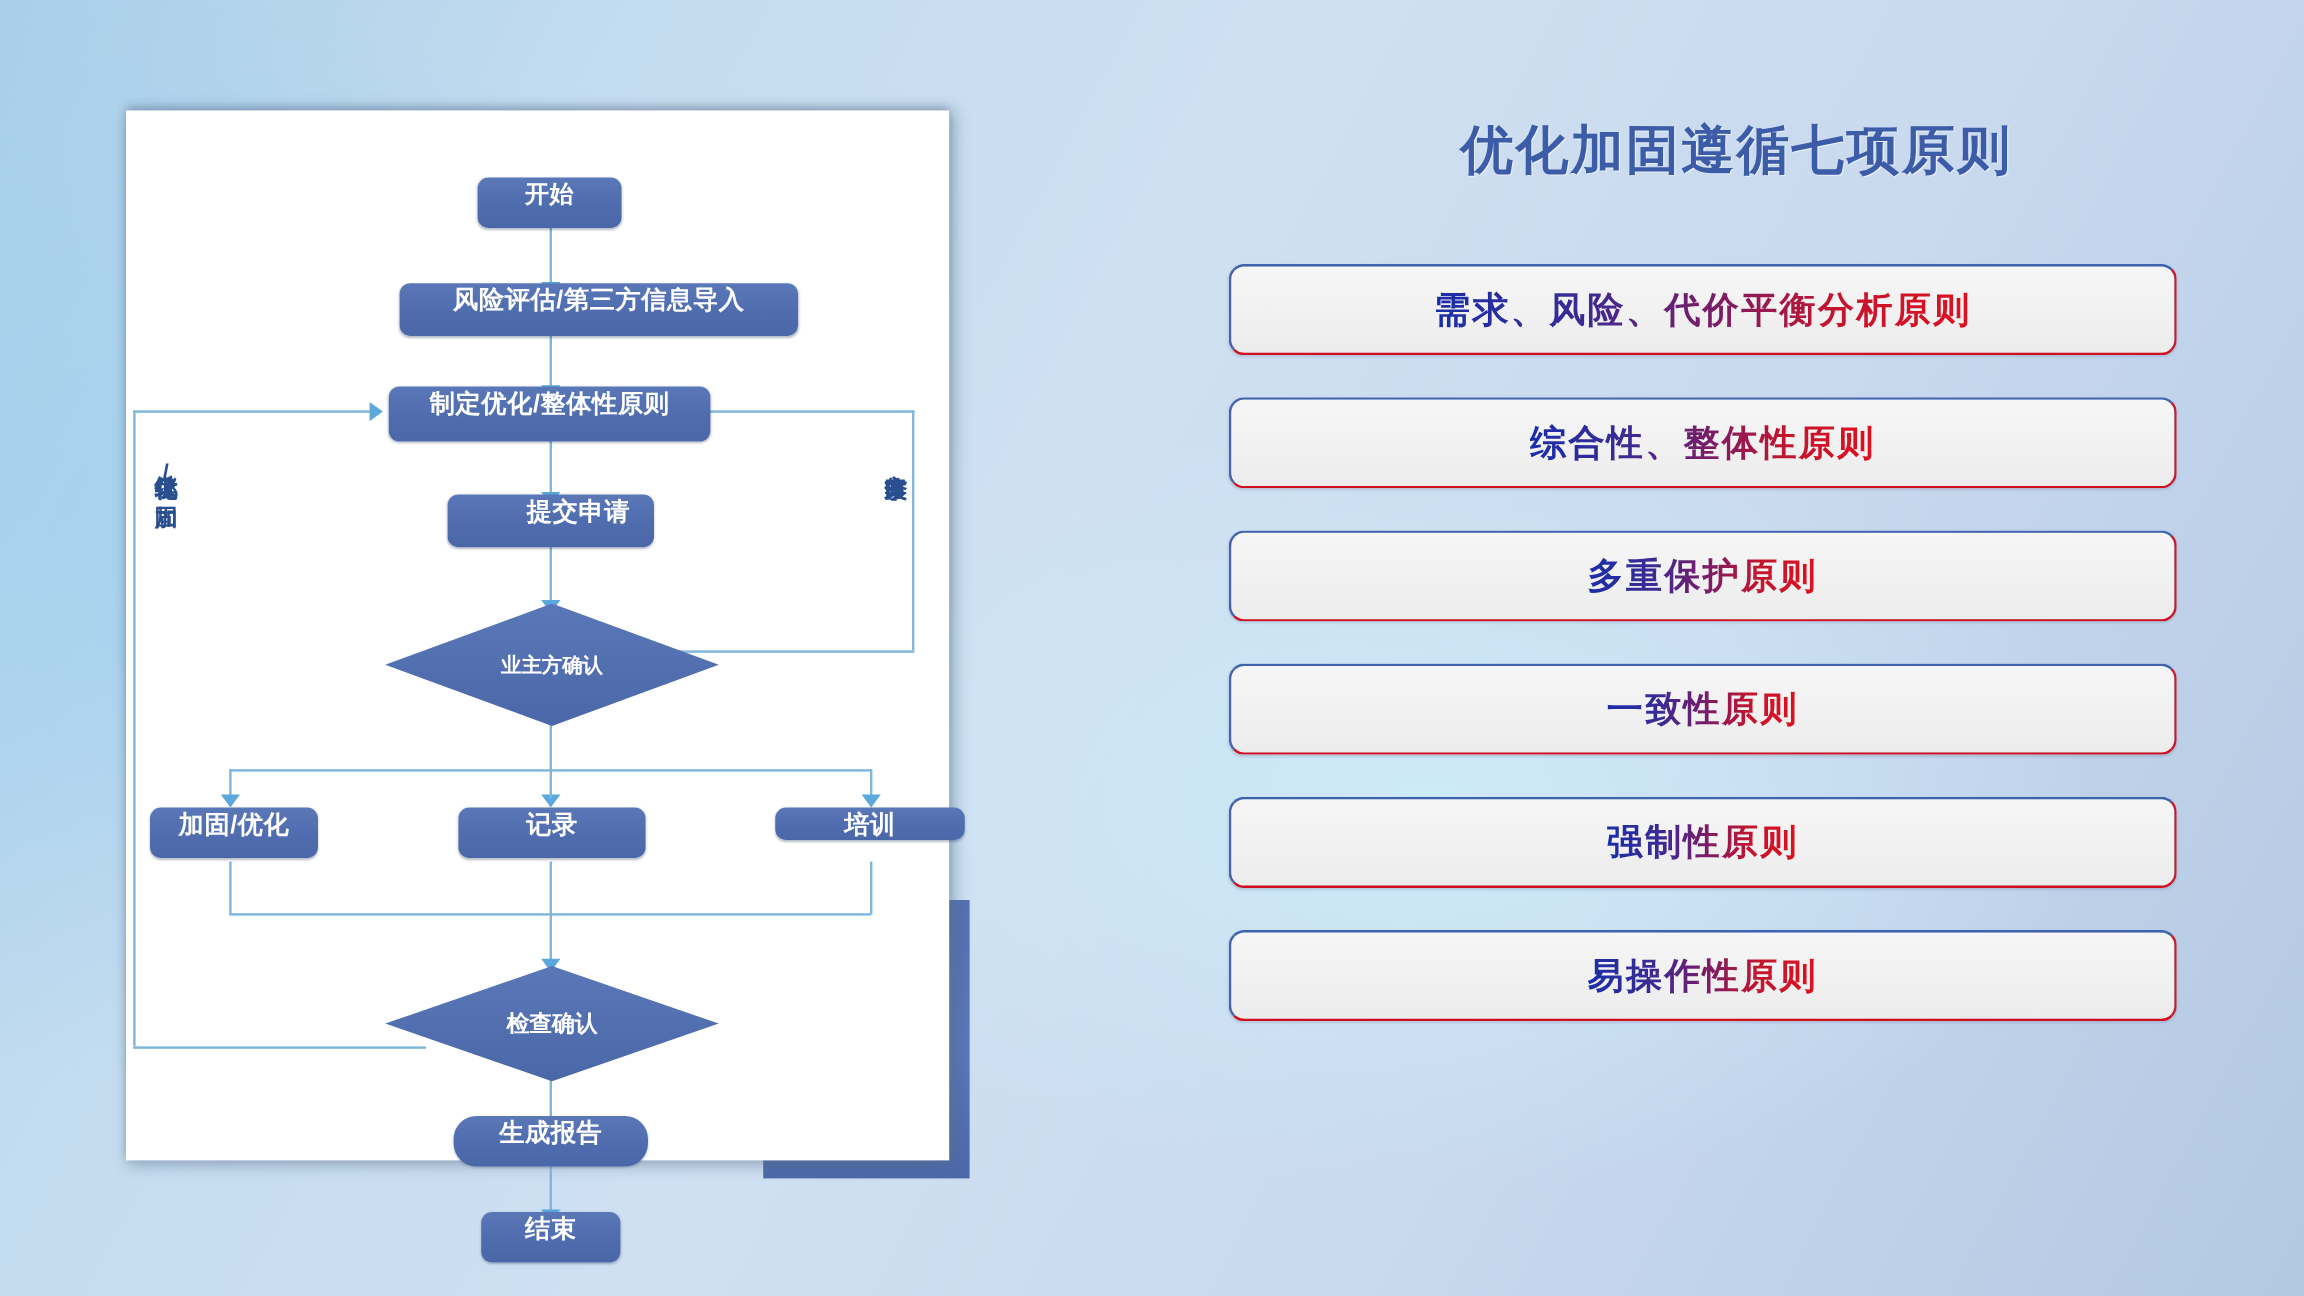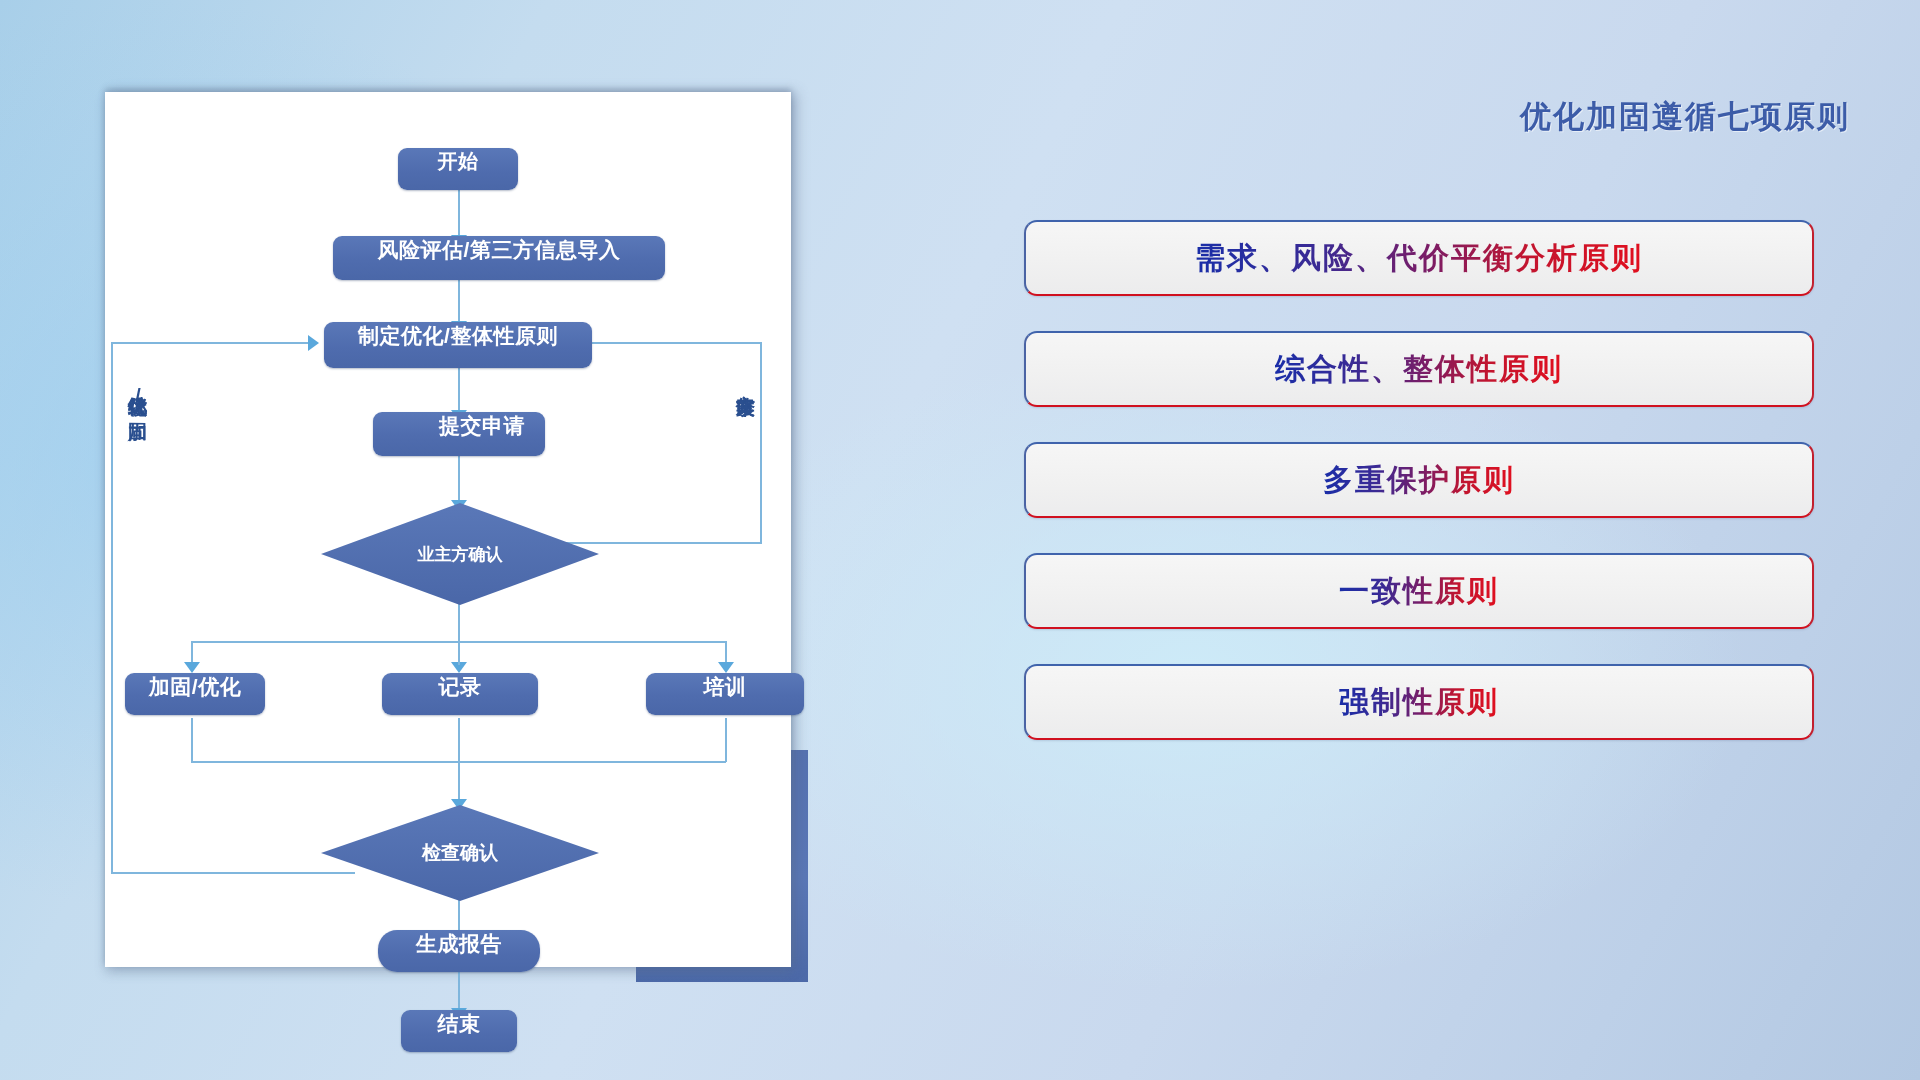--- a/index.html
+++ b/index.html
@@ -50,22 +50,22 @@
   .arw-r{border-top:8px solid transparent;border-bottom:8px solid transparent;border-left:11px solid #5aa8dc;}
   .arw-l{border-top:8px solid transparent;border-bottom:8px solid transparent;border-right:11px solid #5aa8dc;}
   .vlabel{
     position:absolute;color:#2a4f8f;font-weight:bold;font-size:19px;
     writing-mode:vertical-rl;text-orientation:upright;
     letter-spacing:1px;line-height:1.08;
   }
   
   #right-panel{position:absolute;left:1020px;top:96px;width:830px;height:900px;}
   #panel-title{
-    position:absolute;left:0;top:0;width:830px;text-align:right;
-    font-size:31px;font-weight:bold;color:#3c5ca8;letter-spacing:2px;
+    position:absolute;left:12px;top:0;width:830px;text-align:center;
+    font-size:44px;font-weight:bold;color:#3c5ca8;letter-spacing:2px;
     text-shadow:1px 1px 0 rgba(255,255,255,.55);
   }
   #cards{position:absolute;left:4px;top:124px;width:790px;}
   .pcard{
     position:relative;box-sizing:border-box;height:76px;margin-bottom:35px;
     background:linear-gradient(180deg,#f6f6f6 0%,#f1f1f1 52%,#ececed 100%);
     border-radius:13px;
     border-top:2.4px solid #3f63ac;
     border-left:2.4px solid #4a63a4;
     border-right:2.4px solid #c21f2e;
@@ -156,21 +156,21 @@
       </div>
 
       <div class="node" style="left:20px;top:581px;width:140px;height:42px;font-size:21px;">
         <span>加固/优化</span>
       </div>
 
       <div class="node" style="left:277px;top:581px;width:156px;height:42px;font-size:21px;">
         <span>记录</span>
       </div>
 
-      <div class="node" style="left:541px;top:581px;width:158px;height:42px;font-size:21px;">
+      <div class="node" style="left:541px;top:581px;width:158px;height:27px;font-size:21px;">
         <span>培训</span>
       </div>
 
       <div class="diamond" style="left:216px;top:713px;width:278px;height:96px;font-size:19px;">
         <span>检查确认</span>
       </div>
 
       <div class="node" style="left:273px;top:838px;width:162px;height:42px;font-size:21px;border-radius:19px;">
         <span>生成报告</span>
       </div>
@@ -194,17 +194,20 @@
       </div>
       <div class="pcard">
         <span class="pcard-text">多重保护原则</span>
       </div>
       <div class="pcard">
         <span class="pcard-text">一致性原则</span>
       </div>
       <div class="pcard">
         <span class="pcard-text">强制性原则</span>
       </div>
+      <div class="pcard">
+        <span class="pcard-text">易操作性原则</span>
+      </div>
 
     </div>
   </div>
 
 </div>
 
 </body></html>

